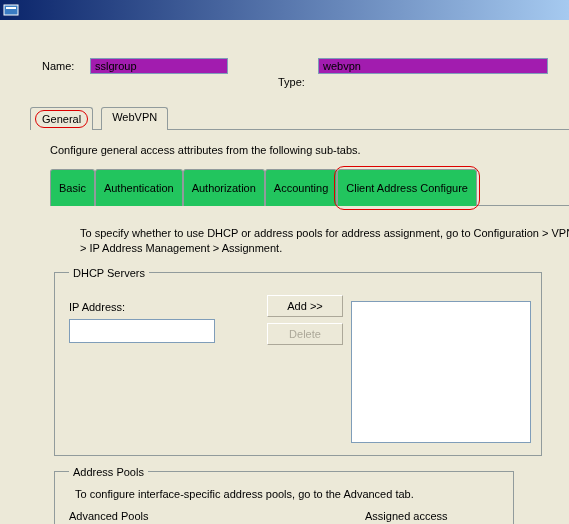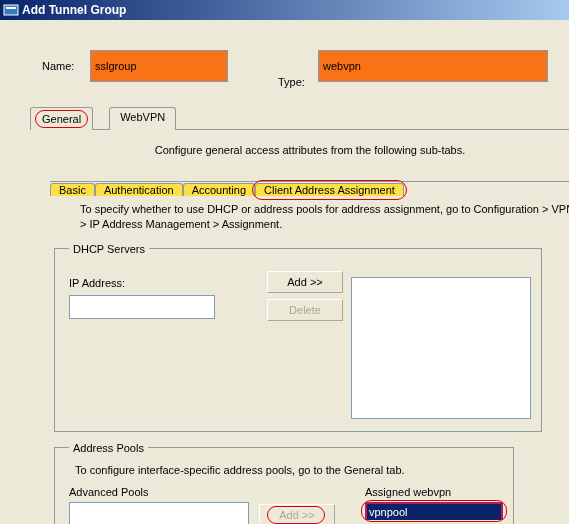--- a/index.html
+++ b/index.html
@@ -25,60 +25,60 @@
     padding-left: 22px;
     position: relative;
   }
   .titlebar svg { position: absolute; left: 3px; top: 2px; }
   .form-area { padding: 6px 0 0 0; background: #ece9d8; }
   .row { display: flex; align-items: center; margin: 18px 0 0 42px; }
   .name-label { width: 48px; }
   .type-label { width: 40px; margin-left: 50px; margin-top: 32px; }
   input[type=text].field {
     border: 1px solid #7f9db9;
-    background: #f97316;
-    height: 32px;
+    background: #a21caf;
+    height: 16px;
     font: inherit;
     padding: 0 4px;
   }
   .name-input { width: 138px; }
   .type-input { width: 230px; }
   .outer-tabs { margin: 18px 0 0 30px; display: flex; }
   .tab {
     border: 1px solid #919b9c;
     border-bottom: none;
     background: #ece9d8;
     padding: 3px 10px 3px 10px;
-    margin-right: 16px;
+    margin-right: 8px;
     border-radius: 3px 3px 0 0;
     position: relative;
     top: 1px;
   }
   .tab.active { background: #ece9d8; z-index: 3; }
   .ring-red {
     border: 1px solid #d00;
     border-radius: 10px;
     padding: 2px 6px;
     display: inline-block;
   }
   .outer-panel {
     border-top: 1px solid #919b9c;
     margin: 0 0 0 30px;
     padding-top: 14px;
     width: 540px;
   }
-  .intro { margin: 0 0 12px 20px; text-align: center; }
+  .intro { margin: 0 0 12px 20px; }
   .inner-tabs { margin-left: 20px; display: flex; }
   .inner-tab {
     border: 1px solid #919b9c;
     border-bottom: none;
-    background: #fde047;
-    padding: 0 8px;
+    background: #22c55e;
+    padding: 12px 8px;
     border-radius: 3px 3px 0 0;
-    top: 15px;
+    top: 1px;
     position: relative;
     font-size: 11px;
   }
   .inner-tab.selected { z-index: 3; }
   .inner-tab .ring-wrap {
     position: absolute;
     left: -4px; right: -4px; top: -4px; bottom: -4px;
     border: 1px solid #d00;
     border-radius: 10px;
     pointer-events: none;
@@ -179,21 +179,20 @@
   .pools-instr { margin: 0 0 10px 6px; }
 </style>
 </head>
 <body>
 
 <div class="titlebar">
   <svg width="16" height="16">
     <rect x="1" y="3" width="14" height="10" fill="#3a7cc4" stroke="#fff" stroke-width="1"></rect>
     <rect x="3" y="5" width="10" height="2" fill="#fff"></rect>
   </svg>
-  <span>Add Tunnel Group</span>
 </div>
 
 <div class="form-area">
   <div class="row">
     <span class="name-label">Name:</span>
     <input type="text" class="field name-input" value="sslgroup" style="">
     <span class="type-label">Type:</span>
     <input type="text" class="field type-input" value="webvpn" style="">
   </div>
 
@@ -207,23 +206,24 @@
       <span>WebVPN</span>
     </div>
   </div>
 
   <div class="outer-panel">
     <div class="intro">Configure general access attributes from the following sub-tabs.</div>
 
     <div class="inner-tabs">
       <div class="inner-tab"><span>Basic</span></div>
       <div class="inner-tab"><span>Authentication</span></div>
+      <div class="inner-tab"><span>Authorization</span></div>
       <div class="inner-tab"><span>Accounting</span></div>
       <div class="inner-tab selected" style="position:relative;">
-        <span>Client Address Assignment</span>
+        <span>Client Address Configure</span>
         <span class="ring-wrap"></span>
       </div>
     </div>
 
     <div class="inner-panel">
       <div class="instr">To specify whether to use DHCP or address pools for address assignment, go to Configuration &gt; VPN &gt; IP Address Management &gt; Assignment.</div>
 
       <fieldset class="group">
         <legend>DHCP Servers</legend>
         <div class="dhcp-content">
@@ -234,32 +234,32 @@
           <div class="btn-col">
             <button class="btn">Add &gt;&gt;</button>
             <button class="btn" disabled="">Delete</button>
           </div>
           <div class="listbox"></div>
         </div>
       </fieldset>
 
       <fieldset class="group" style="padding-bottom:0; border-bottom:none;">
         <legend>Address Pools</legend>
-        <div class="pools-instr">To configure interface-specific address pools, go to the General tab.</div>
+        <div class="pools-instr">To configure interface-specific address pools, go to the Advanced tab.</div>
         <div class="pools-flex">
           <div class="avail-col">
             <div class="col-label">Advanced Pools</div>
             <div class="avail-box"></div>
           </div>
           <div class="mid-col">
             <button class="btn" disabled="">Add &gt;&gt;</button>
             <span class="mid-ring"></span>
           </div>
           <div class="assigned-col">
-            <div class="col-label">Assigned webvpn</div>
+            <div class="col-label">Assigned access</div>
             <div class="assigned-box">
               <div class="assigned-item">vpnpool</div>
               <span class="assigned-ring"></span>
             </div>
           </div>
         </div>
       </fieldset>
     </div>
   </div>
 </div>

